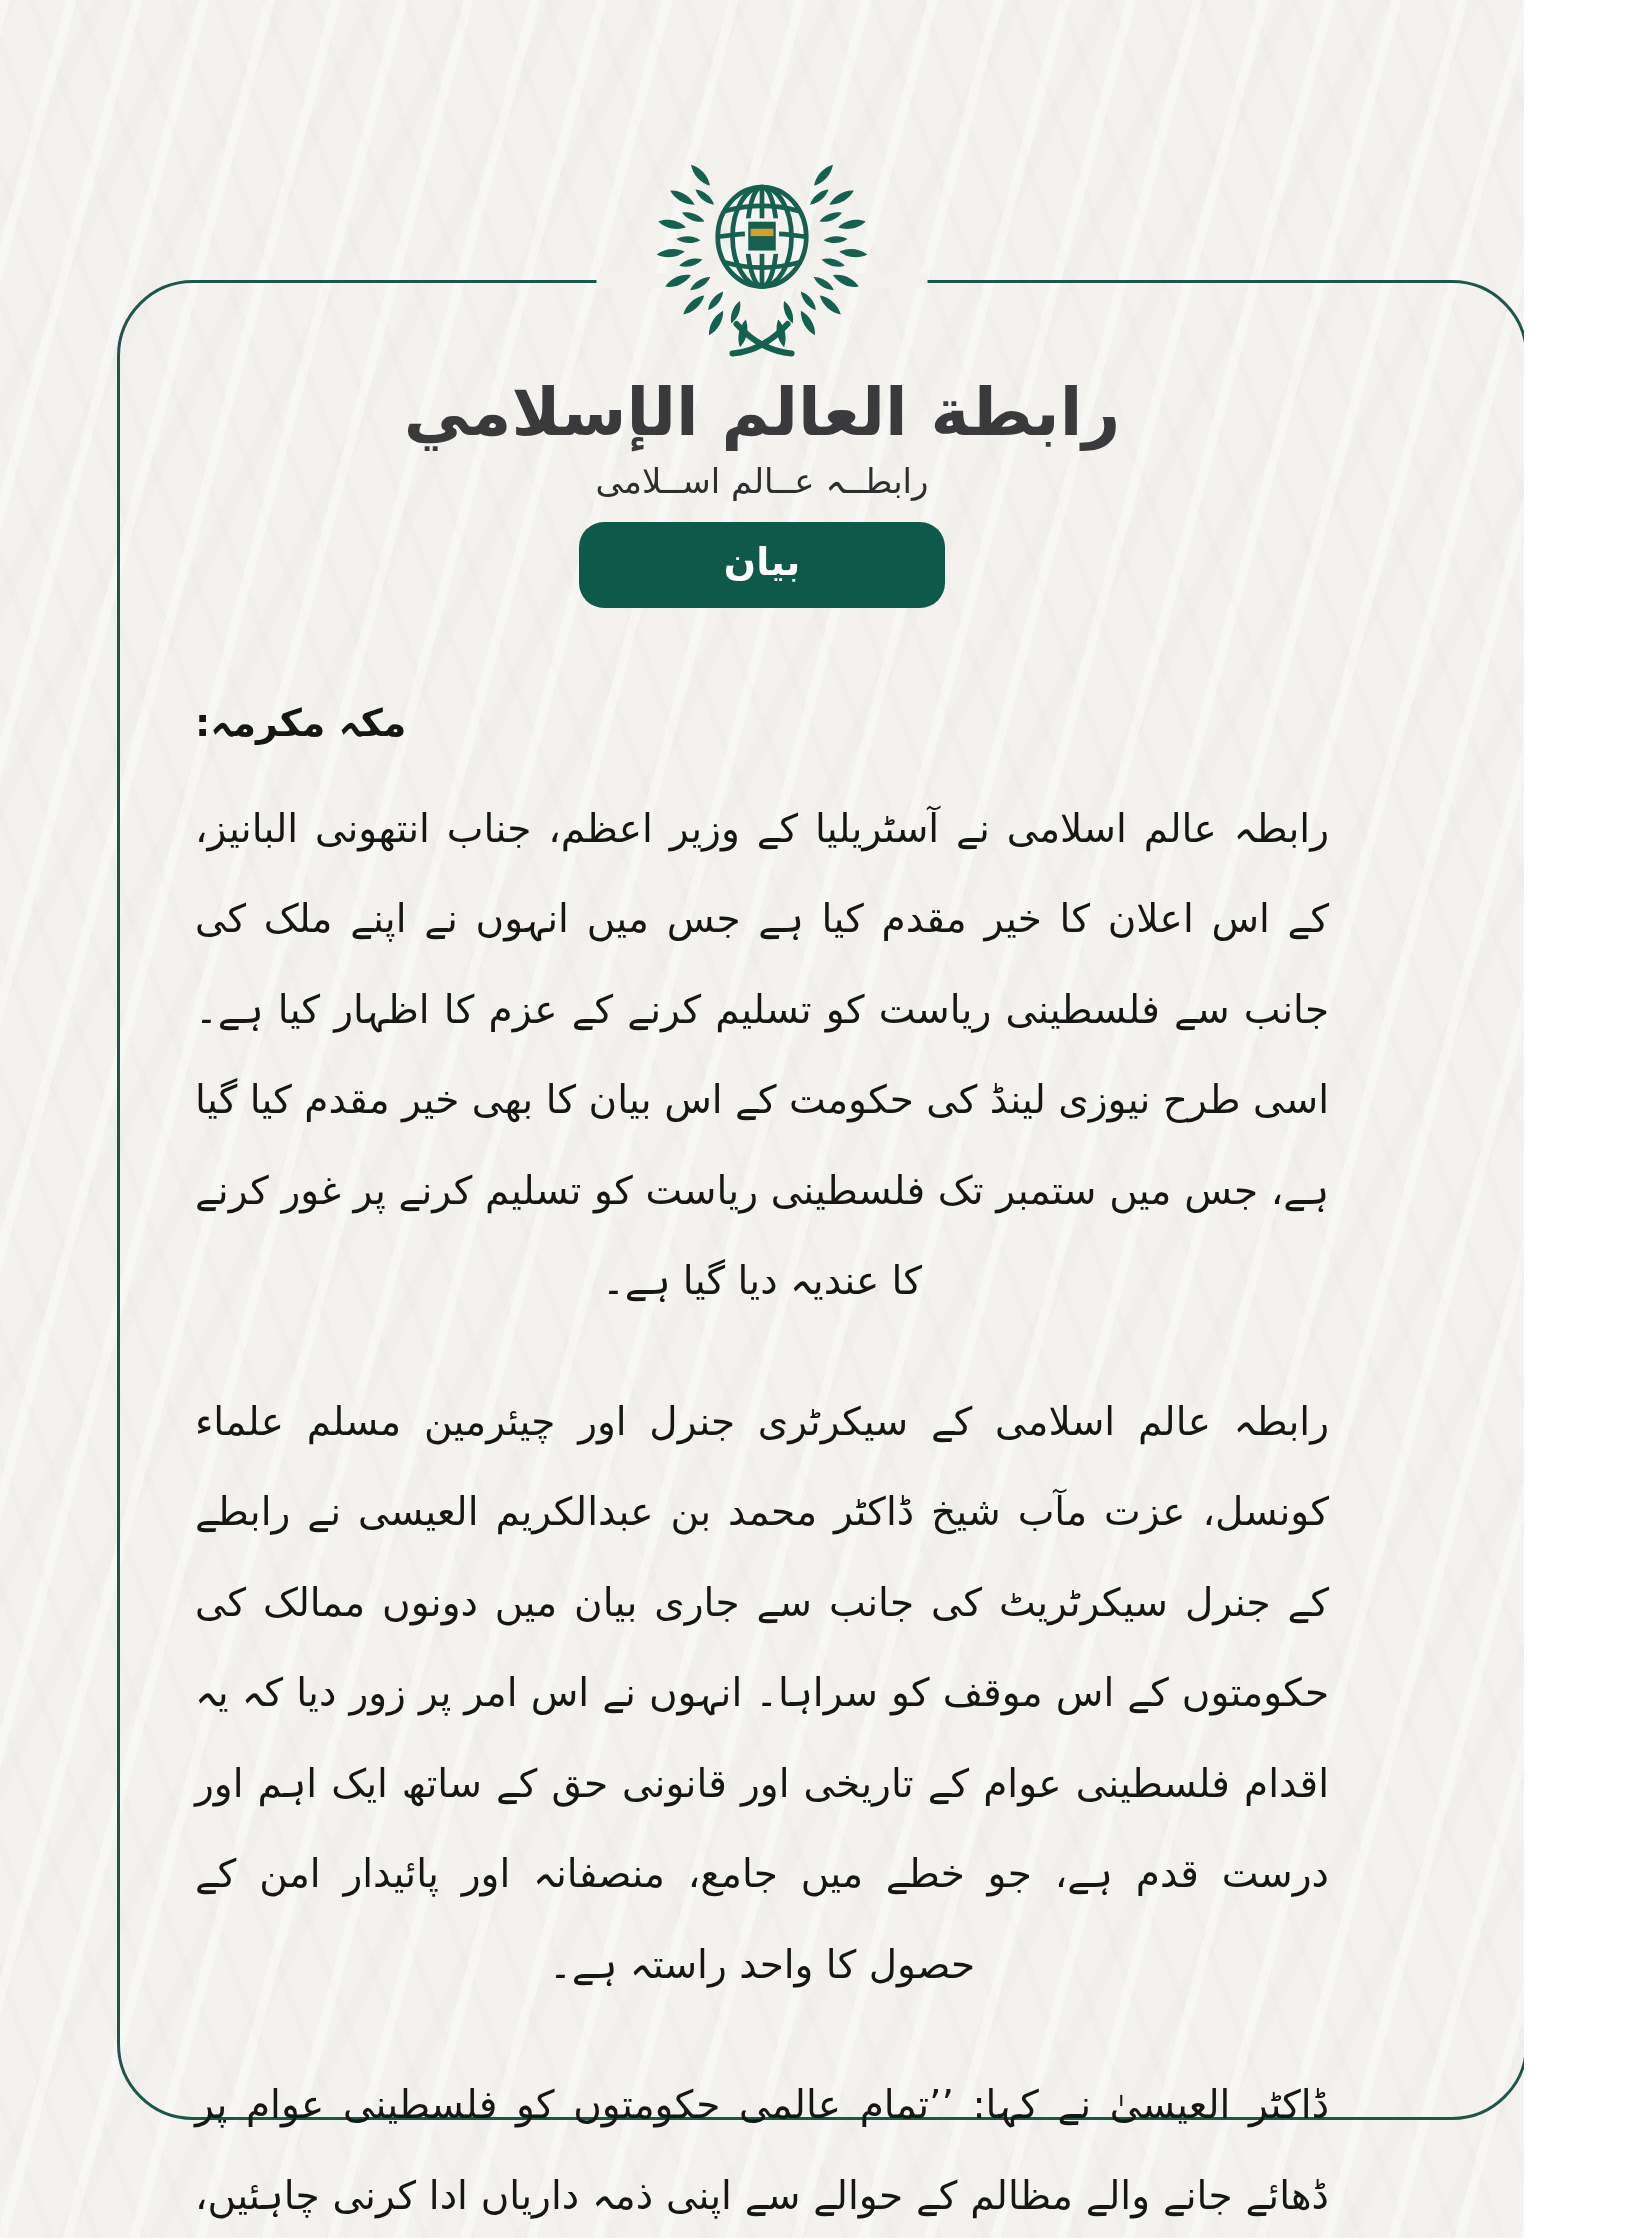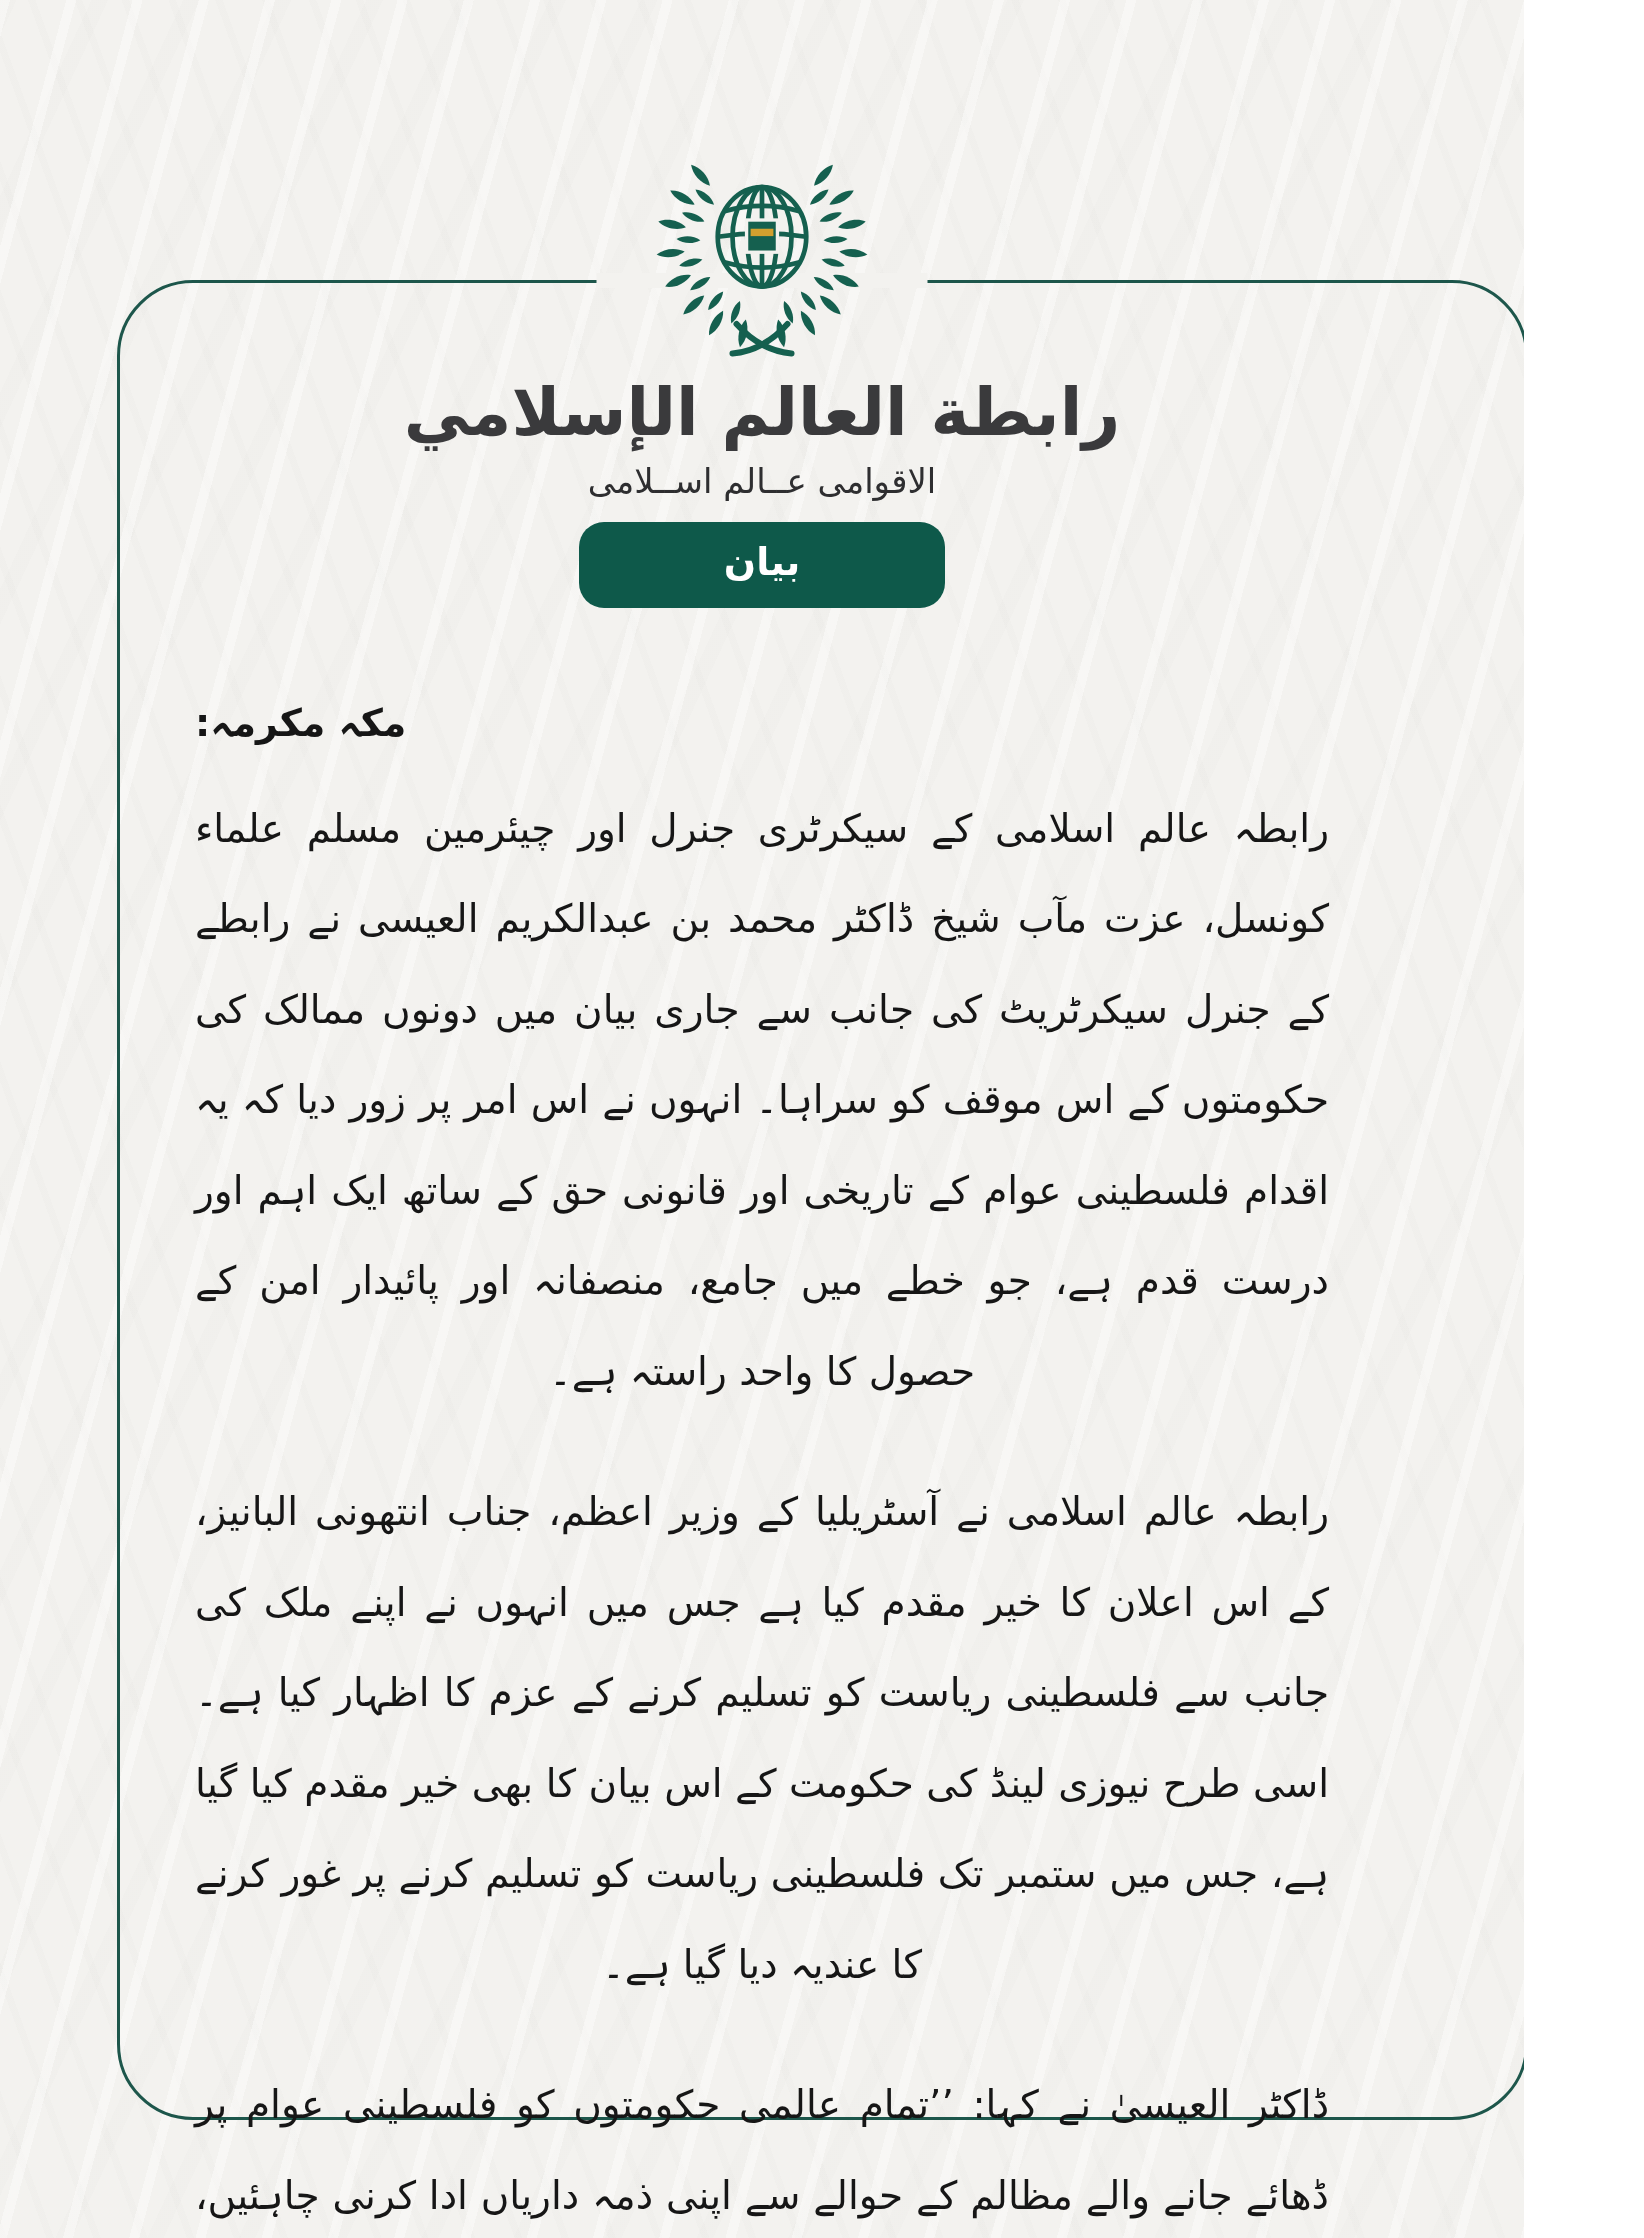--- a/index.html
+++ b/index.html
@@ -152,28 +152,28 @@
 
         <g>
           <rect x="147" y="137" width="46" height="48" fill="#15604f" stroke="#f3f2ef" stroke-width="5"></rect>
           <rect x="153" y="150" width="34" height="11" fill="#d2a02f"></rect>
         </g>
       </svg>
     </div>
 
     <div class="org-name-arabic">رابطة العالم الإسلامي</div>
 
-    <div class="org-name-urdu">الاقوامی عــالم اســلامی</div>
+    <div class="org-name-urdu">رابطــہ عــالم اســلامی</div>
 
     <div>
       <div class="banner">بيان</div>
     </div>
   </div>
 
   <div class="content">
     <div class="dateline">مکہ مکرمہ:</div>
+    <p>رابطہ عالم اسلامی نے آسٹریلیا کے وزیر اعظم، جناب انتھونی البانیز، کے اس اعلان کا خیر مقدم کیا ہے جس میں انہوں نے اپنے ملک کی جانب سے فلسطینی ریاست کو تسلیم کرنے کے عزم کا اظہار کیا ہے۔ اسی طرح نیوزی لینڈ کی حکومت کے اس بیان کا بھی خیر مقدم کیا گیا ہے، جس میں ستمبر تک فلسطینی ریاست کو تسلیم کرنے پر غور کرنے کا عندیہ دیا گیا ہے۔</p>
     <p>رابطہ عالم اسلامی کے سیکرٹری جنرل اور چیئرمین مسلم علماء کونسل، عزت مآب شیخ ڈاکٹر محمد بن عبدالکریم العیسی نے رابطے کے جنرل سیکرٹریٹ کی جانب سے جاری بیان میں دونوں ممالک کی حکومتوں کے اس موقف کو سراہا۔ انہوں نے اس امر پر زور دیا کہ یہ اقدام فلسطینی عوام کے تاریخی اور قانونی حق کے ساتھ ایک اہم اور درست قدم ہے، جو خطے میں جامع، منصفانہ اور پائیدار امن کے حصول کا واحد راستہ ہے۔</p>
-    <p>رابطہ عالم اسلامی نے آسٹریلیا کے وزیر اعظم، جناب انتھونی البانیز، کے اس اعلان کا خیر مقدم کیا ہے جس میں انہوں نے اپنے ملک کی جانب سے فلسطینی ریاست کو تسلیم کرنے کے عزم کا اظہار کیا ہے۔ اسی طرح نیوزی لینڈ کی حکومت کے اس بیان کا بھی خیر مقدم کیا گیا ہے، جس میں ستمبر تک فلسطینی ریاست کو تسلیم کرنے پر غور کرنے کا عندیہ دیا گیا ہے۔</p>
     <p>ڈاکٹر العیسیٰ نے کہا: ’’تمام عالمی حکومتوں کو فلسطینی عوام پر ڈھائے جانے والے مظالم کے حوالے سے اپنی ذمہ داریاں ادا کرنی چاہئیں، اور تاریخ کے صحیح رخ پر کھڑے ہو کر بین الاقوامی قانونی حیثیت کی حمایت کرنی چاہیے، تاکہ اس دردناک انسانی المیے اور اس کے خطے، عالمی برادری اور پوری دنیا پر پڑنے والے سنگین نتائج کا خاتمہ کیا جا سکے‘‘۔</p>
   </div>
 
 </div>
 
 
 </body></html>

